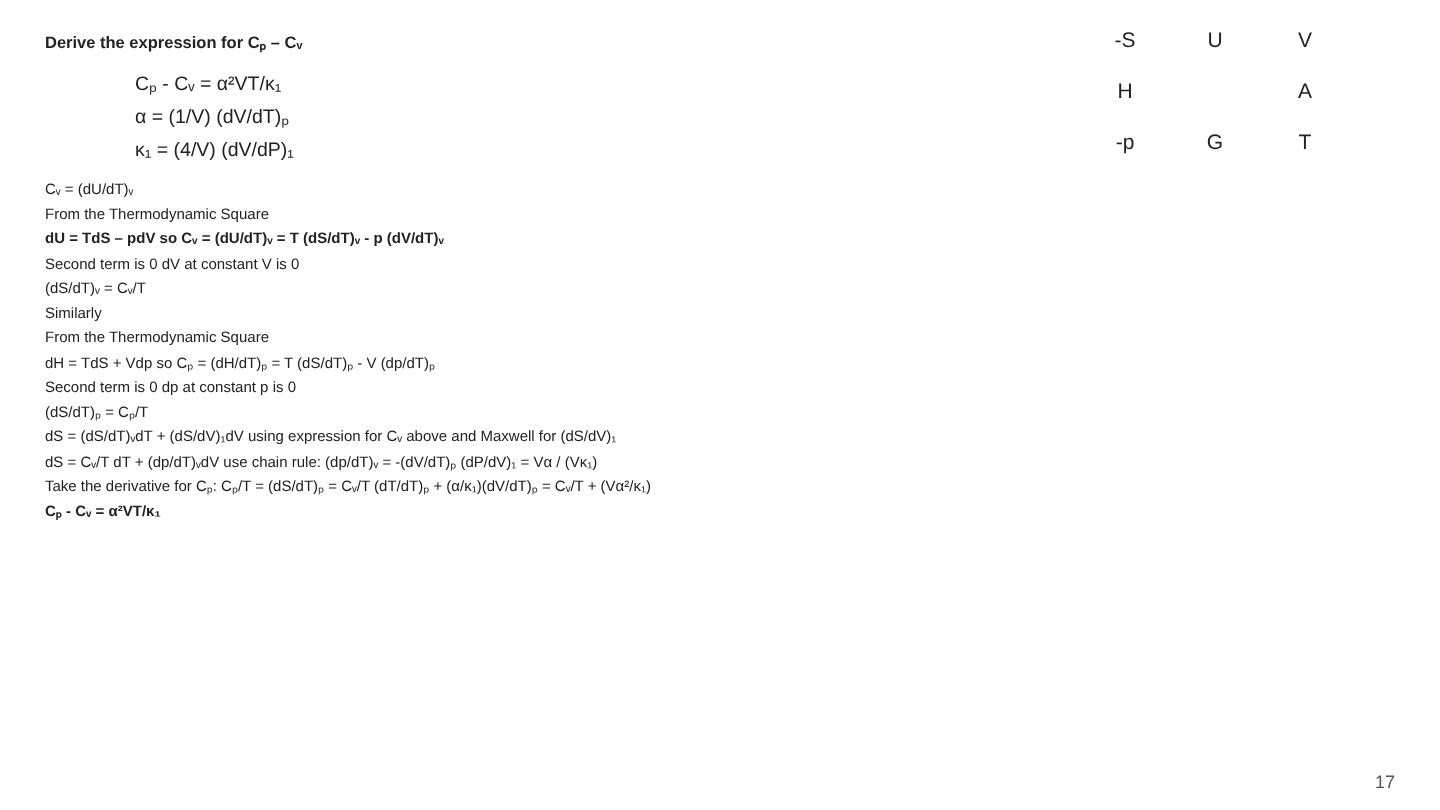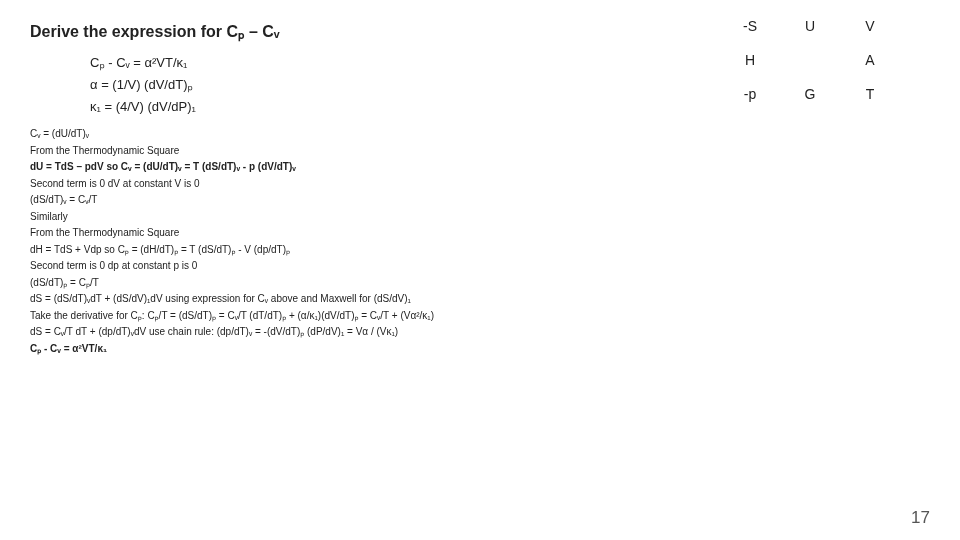--- a/index.html
+++ b/index.html
@@ -13,21 +13,21 @@
       overflow: hidden;
       position: relative;
     }
     .page {
       width: 960px;
       height: 540px;
       padding: 20px 30px;
       position: relative;
     }
     .title {
-      font-size: 16px;
+      font-size: 11px;
       font-weight: bold;
       margin-bottom: 10px;
     }
     .formulas {
       margin-left: 60px;
       margin-bottom: 8px;
       line-height: 1.7;
       font-size: 13px;
     }
     .main-content {
@@ -46,21 +46,21 @@
       text-align: center;
       font-size: 14px;
     }
     .right-labels span {
       display: block;
     }
     .page-num {
       position: absolute;
       bottom: 12px;
       right: 30px;
-      font-size: 17px;
+      font-size: 12px;
       color: #555;
       text-align: center;
     }
   </style>
 </head>
 <body>
 
 <div class="page">
 
   <div class="title">Derive the expression for Cₚ – Cᵥ</div>
@@ -89,19 +89,19 @@
       <div style="font-weight: bold;">dU = TdS – pdV so Cᵥ = (dU/dT)ᵥ = T (dS/dT)ᵥ - p (dV/dT)ᵥ</div>
       <div>Second term is 0  dV at constant V is 0</div>
       <div> (dS/dT)ᵥ = Cᵥ/T</div>
       <div>Similarly</div>
       <div>From the Thermodynamic Square</div>
       <div style="font-weight: normal;">dH = TdS + Vdp so Cₚ = (dH/dT)ₚ = T (dS/dT)ₚ - V (dp/dT)ₚ</div>
       <div>Second term is 0  dp at constant p is 0</div>
       <div> (dS/dT)ₚ = Cₚ/T</div>
       <div></div>
       <div>dS = (dS/dT)ᵥdT + (dS/dV)₁dV  using expression for Cᵥ above and Maxwell for (dS/dV)₁</div>
+      <div>dS = Cᵥ/T dT + (dp/dT)ᵥdV  use chain rule: (dp/dT)ᵥ = -(dV/dT)ₚ (dP/dV)₁ = Vα / (Vκ₁)</div>
       <div>Take the derivative for Cₚ: Cₚ/T = (dS/dT)ₚ = Cᵥ/T (dT/dT)ₚ + (α/κ₁)(dV/dT)ₚ = Cᵥ/T + (Vα²/κ₁)</div>
-      <div>dS = Cᵥ/T dT + (dp/dT)ᵥdV  use chain rule: (dp/dT)ᵥ = -(dV/dT)ₚ (dP/dV)₁ = Vα / (Vκ₁)</div>
       <div style="font-weight: bold;">Cₚ - Cᵥ = α²VT/κ₁</div>
     </div>
 
   <div class="page-num">17</div>
 </div>
 
 </body></html>

